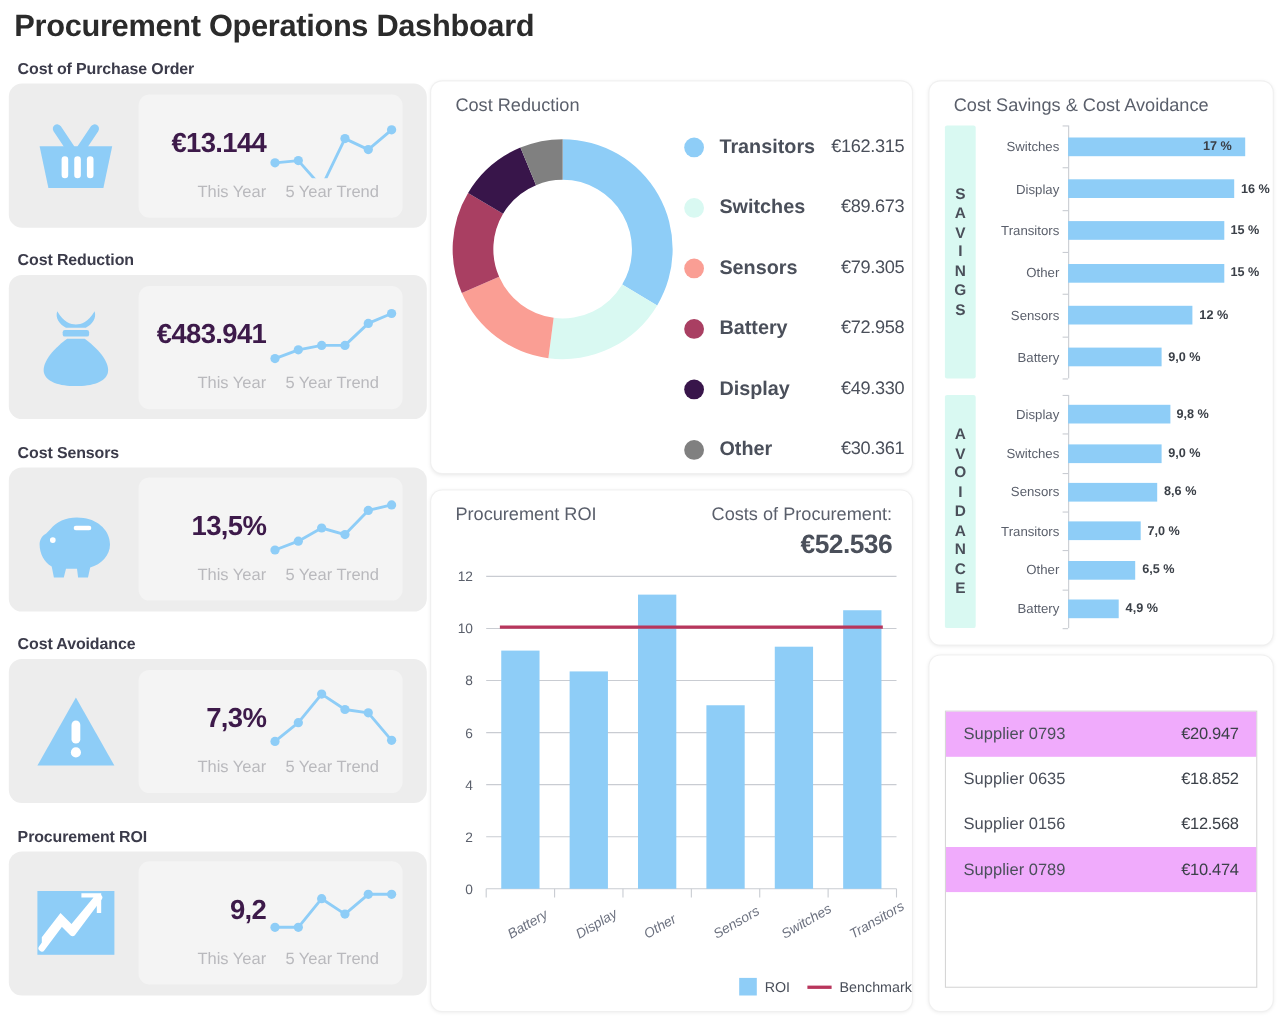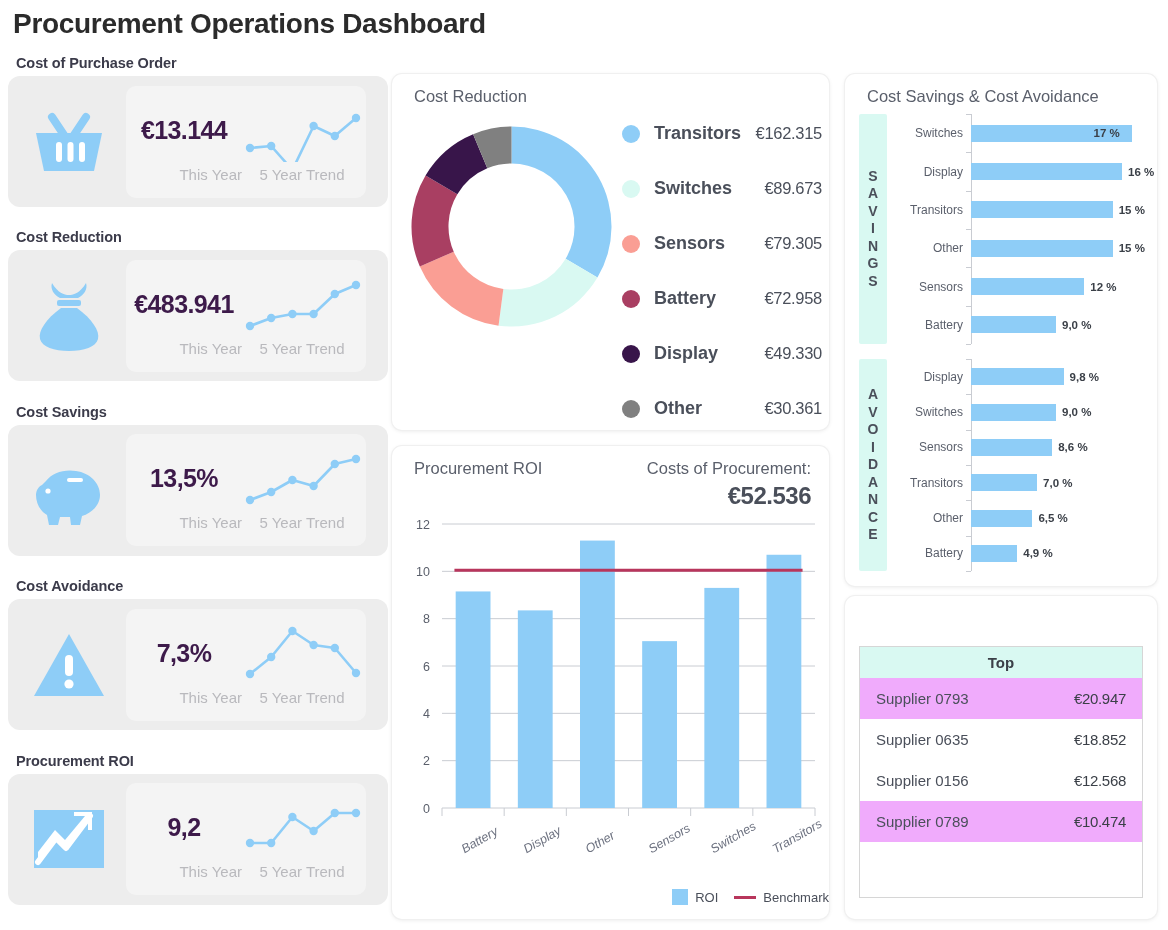--- a/index.html
+++ b/index.html
@@ -41,21 +41,21 @@
     display: flex; align-items: center; justify-content: center;
     flex: none;
   }
   .kpi-inner {
     width: 240px; height: 112px; margin-left: -4px;
     background: #f4f4f4; border-radius: 10px;
     position: relative;
   }
   .kpi-value {
     position: absolute; left: 0; top: 30px; width: 116px;
-    text-align: center;
+    text-align: right;
     font-size: 25px; font-weight: bold; color: #3d1a4a;
     letter-spacing: -0.6px;
   }
   .kpi-sub-left {
     position: absolute; left: 0; top: 80px; width: 116px;
     text-align: right; font-size: 15px; color: #b9b9bd;
   }
   .kpi-sub-right {
     position: absolute; left: 112px; top: 80px; width: 128px;
     text-align: center; font-size: 15px; color: #b9b9bd;
@@ -227,21 +227,21 @@
                 <circle cx="29.2" cy="48" r="4.2" fill="#8ecdf7"></circle>
                 <circle cx="50.4" cy="44" r="4.2" fill="#8ecdf7"></circle>
                 <circle cx="71.6" cy="44" r="4.2" fill="#8ecdf7"></circle>
                 <circle cx="92.8" cy="24" r="4.2" fill="#8ecdf7"></circle>
                 <circle cx="114" cy="15" r="4.2" fill="#8ecdf7"></circle>
               </svg></div>
           </div>
         </div>
       </div>
       <div class="kpi-block">
-        <div class="kpi-label">Cost Savings</div>
+        <div class="kpi-label">Cost Sensors</div>
         <div class="kpi-card">
           <div class="kpi-icon">
             <svg width="86" height="86" viewBox="0 0 86 86">
               <path d="M20 34 C26 26 38 22 50 24 C64 26 74 36 74 48 C74 58 66 66 56 69 L54 78 H45 L44 70 H34 L32 78 H23 L21 68 C14 64 10 56 10 48 C10 44 12 40 16 38 Z" fill="#8ecdf7"></path>
               <circle cx="22" cy="44" r="2.6" fill="#ffffff"></circle>
               <rect x="41" y="31" width="16" height="4" rx="2" fill="#ffffff"></rect>
             </svg>
           </div>
           <div class="kpi-inner">
             <div class="kpi-value">13,5%</div>
@@ -534,21 +534,20 @@
             <div class="hbar-fill" style="width: 46.2778px; background: rgb(142, 205, 247);"></div>
             <div class="hbar-val" style="left: 52.2778px;">4,9 %</div>
           </div>
         </div>
         <div class="hbar-tick" style="left: 71px; top: 212px;"></div>
       </div>
   </div>
 
   <div class="panel" id="sup-panel">
     <div id="sup-table">
-      <div id="sup-head">Top</div>
       <div id="sup-body">
           <div class="sup-row alt">
             <span class="sup-name">Supplier 0793</span>
             <span class="sup-val">€20.947</span>
           </div>
           <div class="sup-row">
             <span class="sup-name">Supplier 0635</span>
             <span class="sup-val">€18.852</span>
           </div>
           <div class="sup-row">

